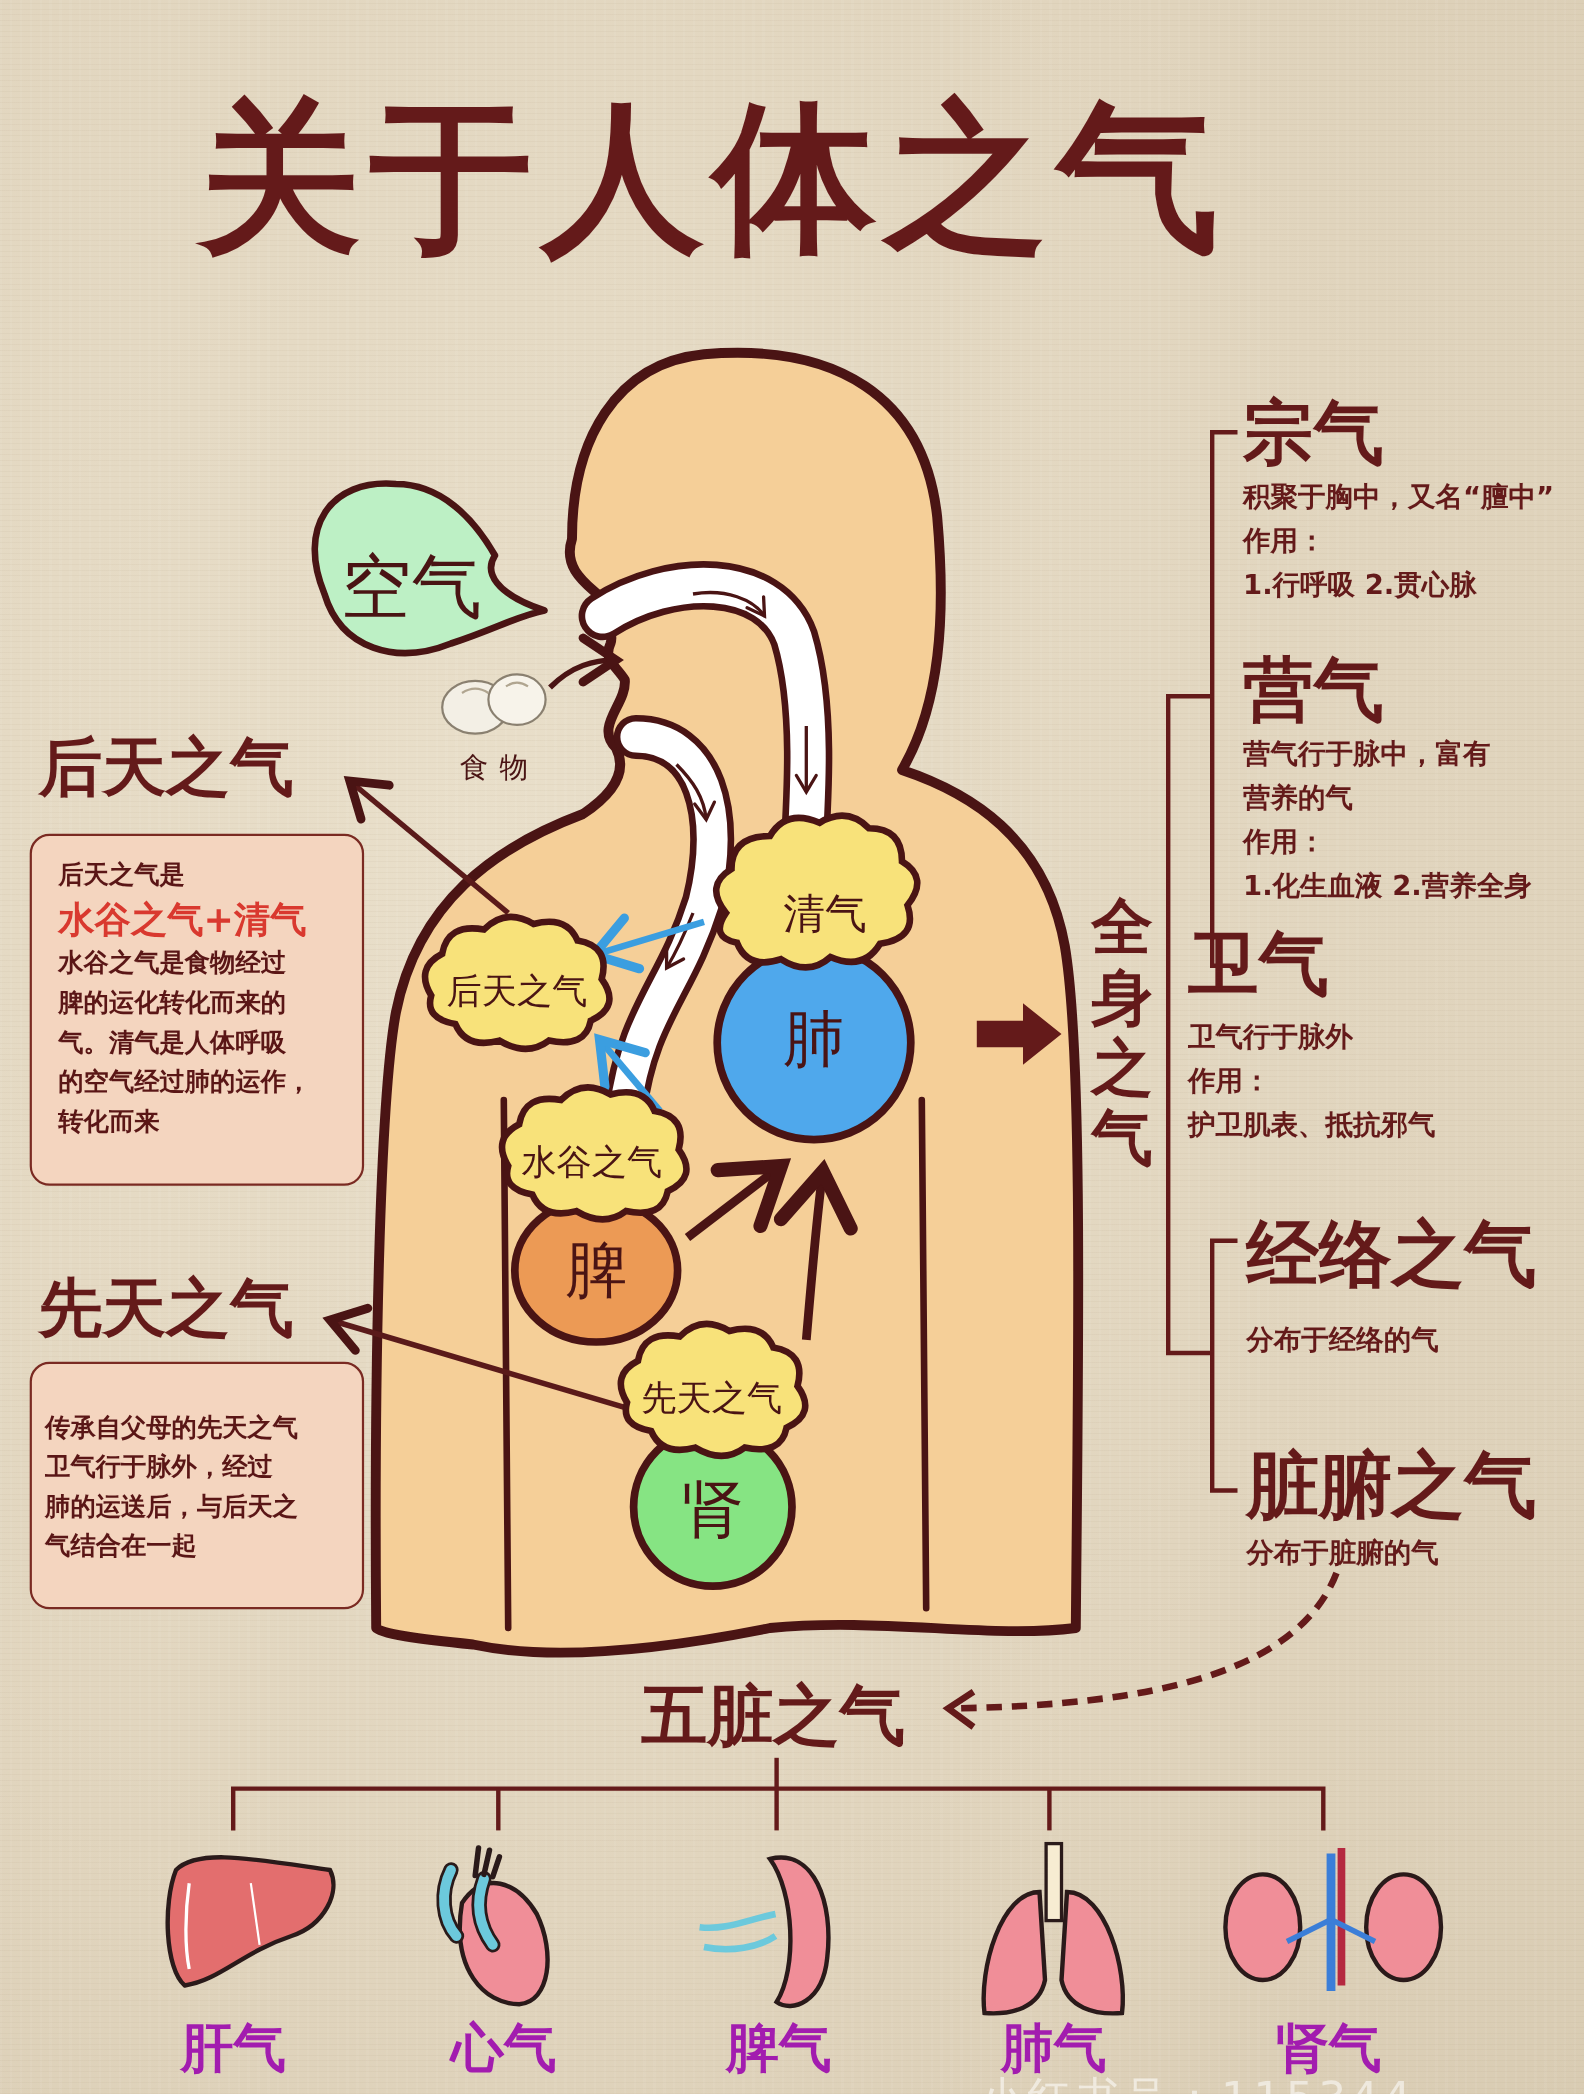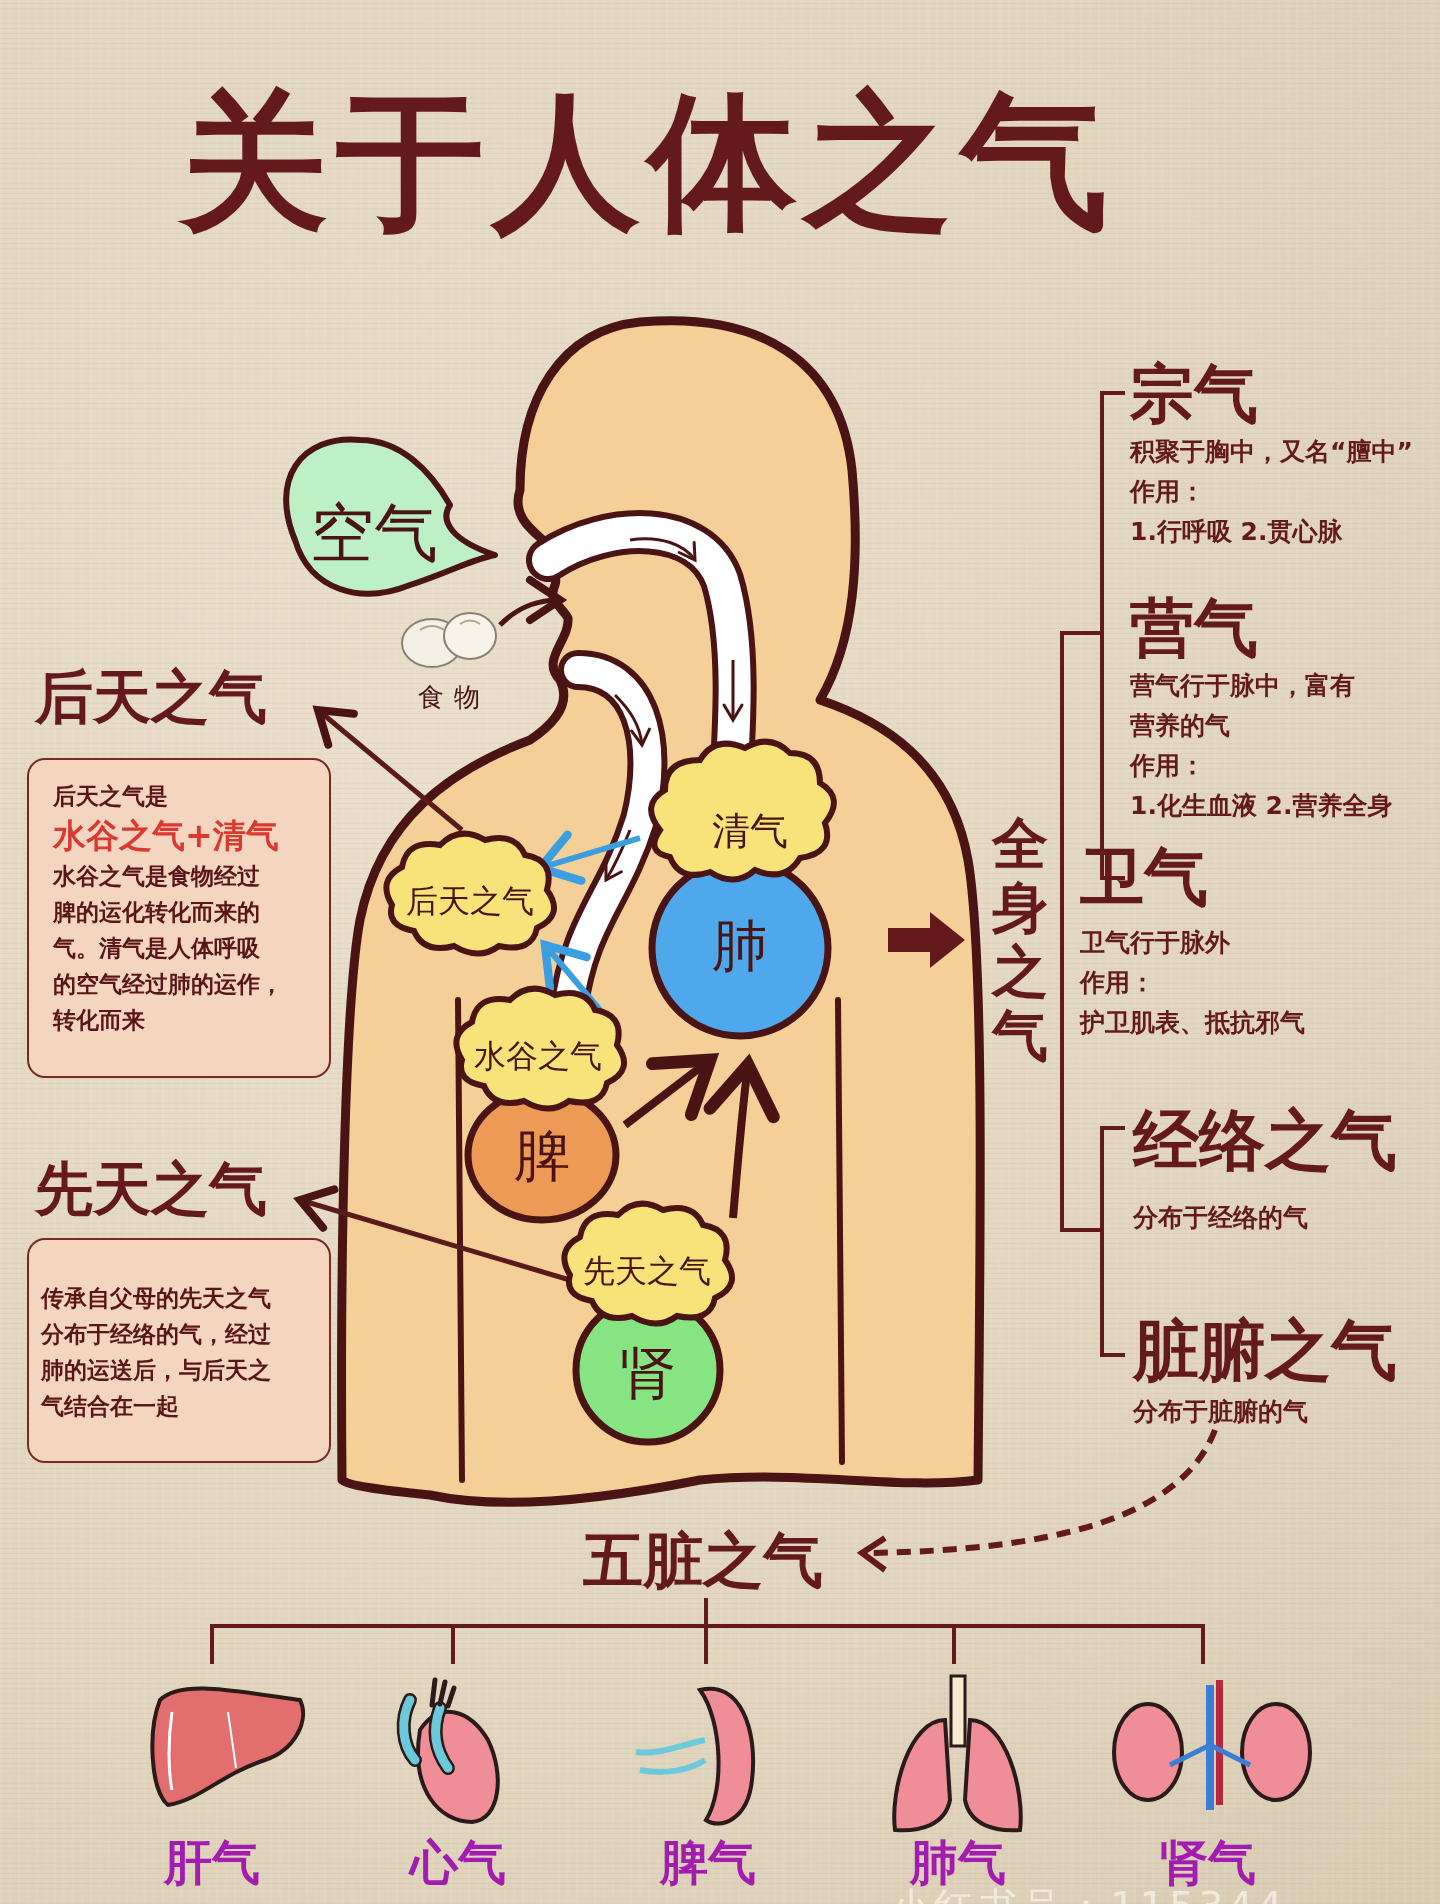--- a/index.html
+++ b/index.html
@@ -182,21 +182,21 @@
   <div>水谷之气是食物经过</div>
   <div>脾的运化转化而来的</div>
   <div>气。清气是人体呼吸</div>
   <div>的空气经过肺的运作，</div>
   <div>转化而来</div>
 </div>
 
 <div class="abs heading-l" style="left:35px;top:1160px;">先天之气</div>
 <div class="abs infobox" style="left:27px;top:1238px;width:304px;height:225px;padding-top:40px;">
   <div>传承自父母的先天之气</div>
-  <div>分布于经络的气，经过</div>
+  <div>卫气行于脉外，经过</div>
   <div>肺的运送后，与后天之</div>
   <div>气结合在一起</div>
 </div>
 
 <div class="abs vert" style="left:990px;top:812px;">
   <div>全</div>
   <div>身</div>
   <div>之</div>
   <div>气</div>
 </div>

